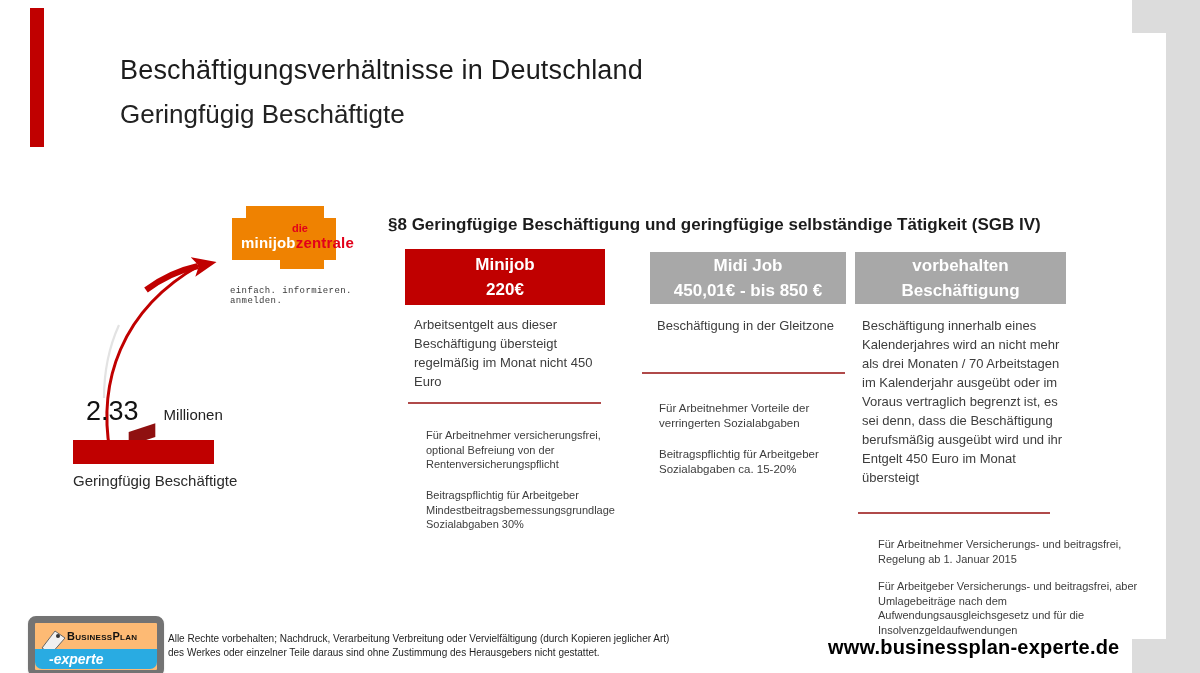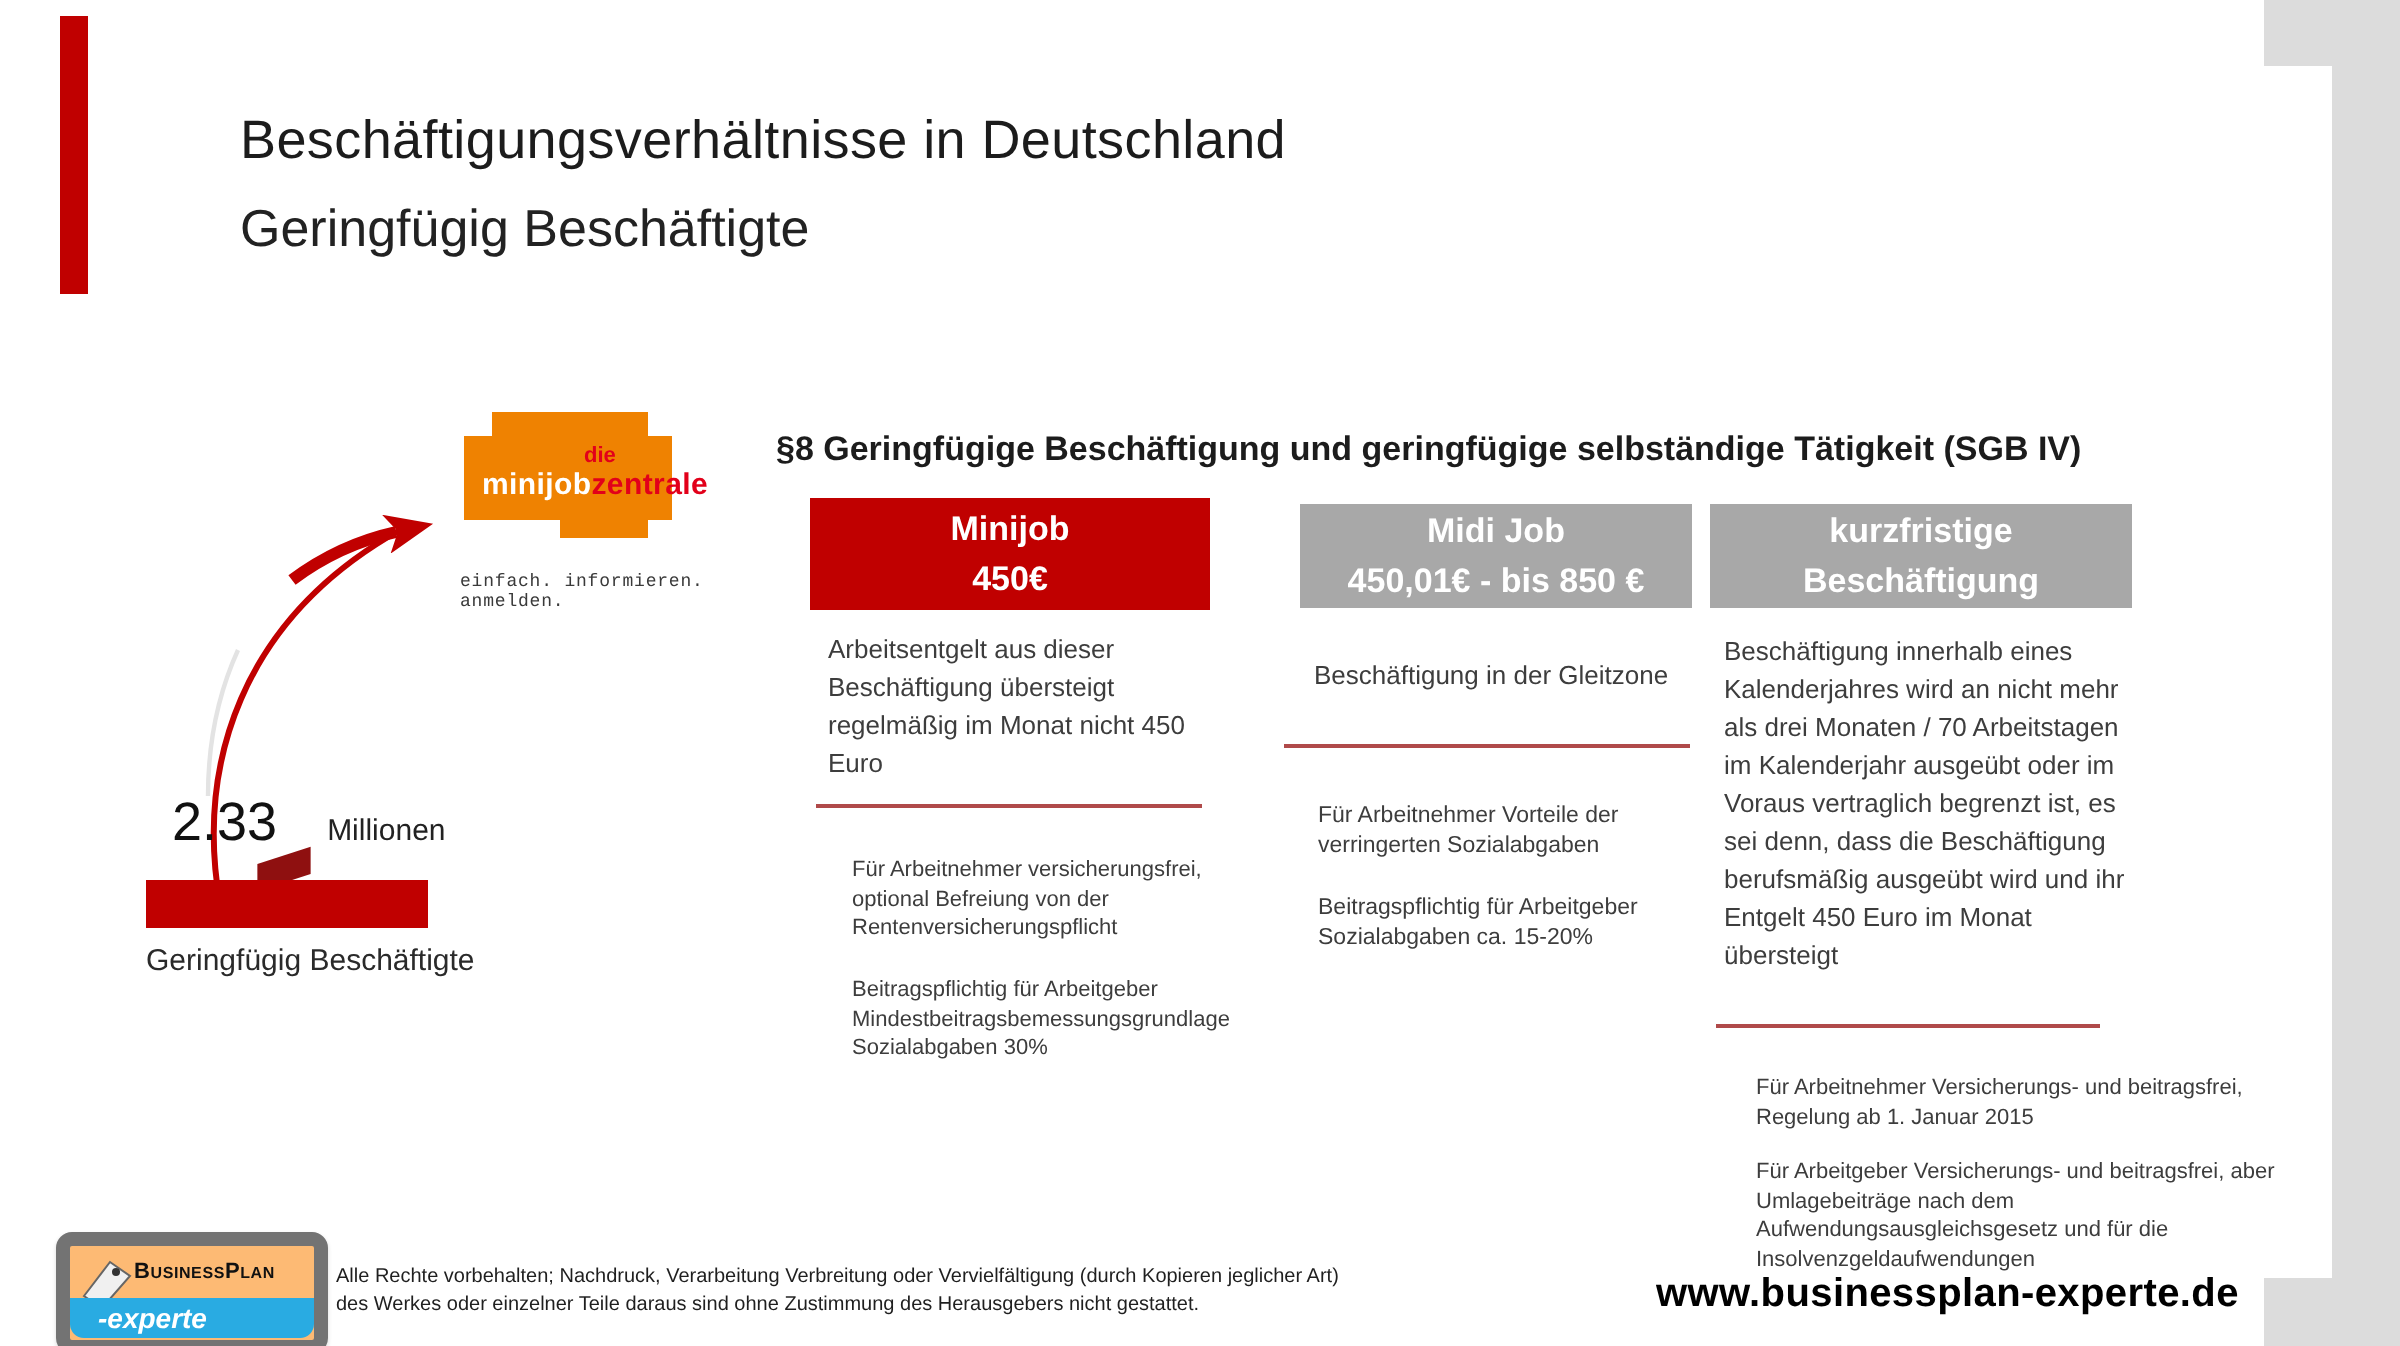--- a/index.html
+++ b/index.html
@@ -46,21 +46,21 @@
   
   .p-main{font-size:13px;line-height:19px;color:#3d3d3d;margin:0;}
   .p-small{font-size:11px;line-height:14.5px;color:#3d3d3d;margin:16px;}
   .sep{height:2px;background:#b04a4a;}
 
   .col1-p1{left:414px;top:315px;width:192px;}
   .col1-sep{left:408px;top:402px;width:193px;}
   .col1-b1{left:410px;top:412px;width:200px;}
   .col1-b2{left:410px;top:472px;width:208px;}
 
-  .col2-p1{left:657px;top:316px;width:182px;margin-top:12px;}
+  .col2-p1{left:657px;top:316px;width:182px;}
   .col2-sep{left:642px;top:372px;width:203px;}
   .col2-b1{left:643px;top:385px;width:205px;font-size:11.5px;line-height:15px;}
   .col2-b2{left:643px;top:431px;width:205px;font-size:11.5px;line-height:15px;}
 
   .col3-p1{left:862px;top:316px;width:206px;}
   .col3-sep{left:858px;top:512px;width:192px;}
   .col3-b1{left:862px;top:521px;width:272px;}
   .col3-b2{left:862px;top:563px;width:272px;}
 
   
@@ -115,38 +115,38 @@
   <div class="abs stat">
     <span class="value">2.33</span>
     <span class="unit">Millionen</span>
   </div>
   <div class="abs bar-flap"></div>
   <div class="abs red-bar"></div>
   <div class="abs bar-label">Geringfügig Beschäftigte</div>
 
   <div class="abs col-header col1-header">
     <div>Minijob</div>
-    <div>450€</div>
+    <div>220€</div>
   </div>
   <p class="abs p-main col1-p1">Arbeitsentgelt aus dieser Beschäftigung übersteigt regelmäßig im Monat nicht 450 Euro</p>
   <div class="abs sep col1-sep"></div>
   <p class="abs p-small col1-b1">Für Arbeitnehmer versicherungsfrei, optional Befreiung von der Rentenversicherungspflicht</p>
   <p class="abs p-small col1-b2">Beitragspflichtig für Arbeitgeber Mindestbeitragsbemessungsgrundlage Sozialabgaben 30%</p>
 
   <div class="abs col-header col2-header">
     <div>Midi Job</div>
     <div>450,01€ - bis 850 €</div>
   </div>
   <p class="abs p-main col2-p1">Beschäftigung in der Gleitzone</p>
   <div class="abs sep col2-sep"></div>
   <p class="abs p-small col2-b1">Für Arbeitnehmer Vorteile der verringerten Sozialabgaben</p>
   <p class="abs p-small col2-b2">Beitragspflichtig für Arbeitgeber Sozialabgaben ca. 15-20%</p>
 
   <div class="abs col-header col3-header">
-    <div>kurzfristige</div>
+    <div>vorbehalten</div>
     <div>Beschäftigung</div>
   </div>
   <p class="abs p-main col3-p1">Beschäftigung innerhalb eines Kalenderjahres wird an nicht mehr als drei Monaten / 70 Arbeitstagen im Kalenderjahr ausgeübt oder im Voraus vertraglich begrenzt ist, es sei denn, dass  die Beschäftigung berufsmäßig ausgeübt wird und ihr Entgelt 450 Euro im Monat übersteigt</p>
   <div class="abs sep col3-sep"></div>
   <p class="abs p-small col3-b1">Für Arbeitnehmer Versicherungs- und beitragsfrei, Regelung ab 1. Januar 2015</p>
   <p class="abs p-small col3-b2">Für Arbeitgeber Versicherungs- und beitragsfrei, aber Umlagebeiträge nach dem Aufwendungsausgleichsgesetz und für die Insolvenzgeldaufwendungen</p>
 
   <div class="abs bp-logo">
     <svg class="bp-icon" width="30" height="40" viewBox="0 0 30 40">
       <path d="M4,22 L17,5 L27,12 L13,28 Z" fill="#f0f0f0" stroke="#666" stroke-width="1"></path>

